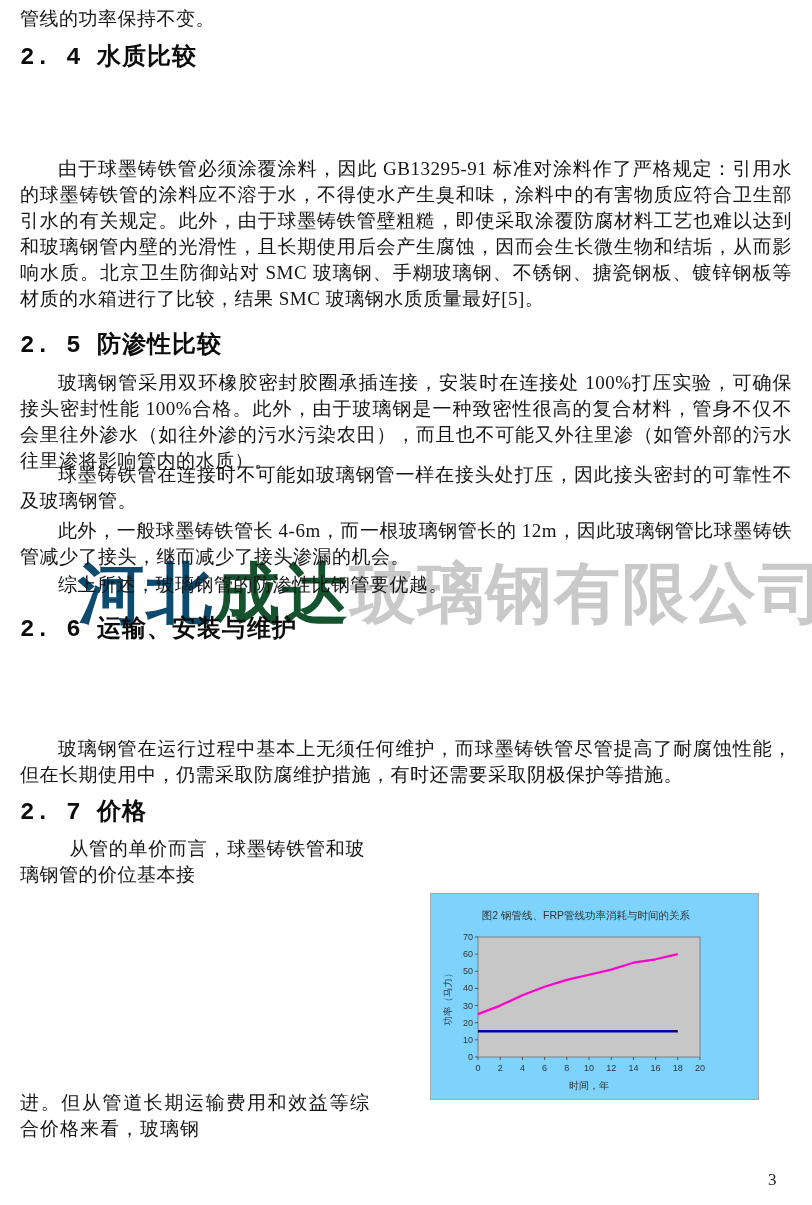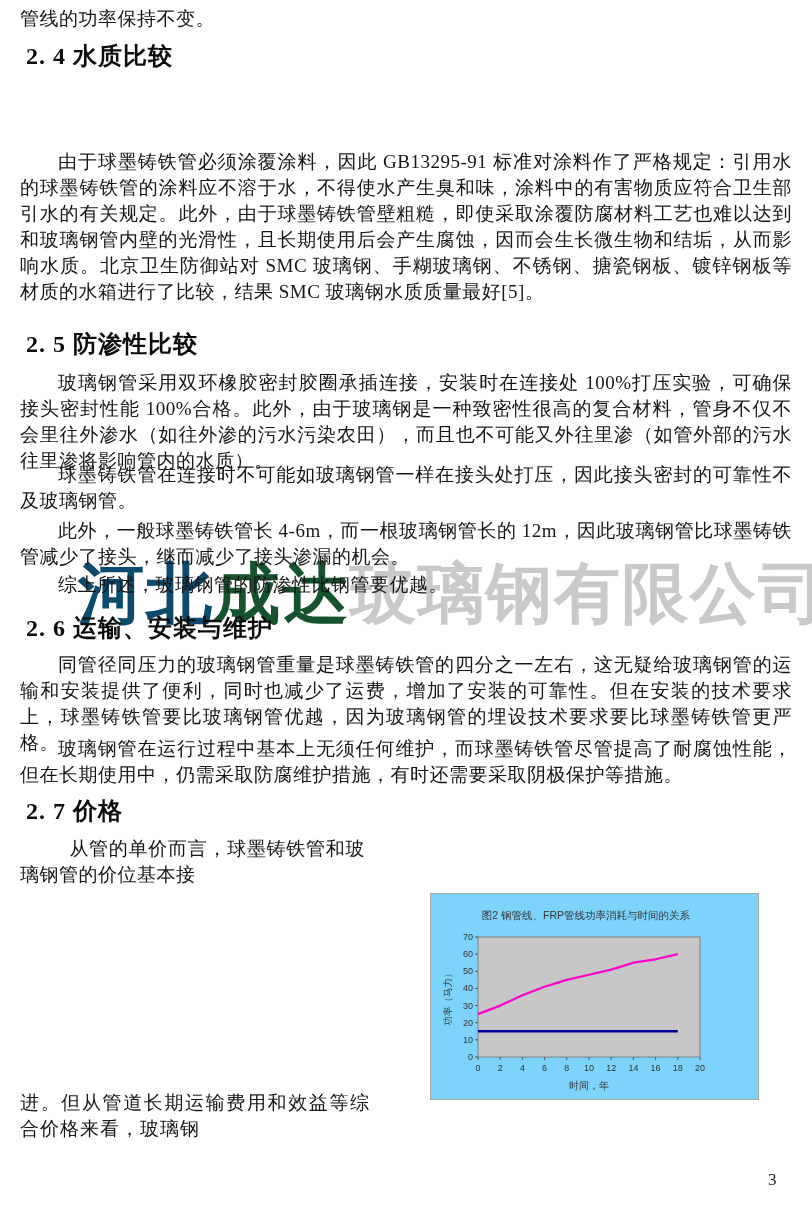--- a/index.html
+++ b/index.html
@@ -8,27 +8,27 @@
     font-family:"Liberation Serif","DejaVu Serif",serif;color:#151515;
     overflow:hidden;margin:0 auto;
   }
   .blk{
     position:absolute;left:20px;width:772px;font-size:19px;line-height:26px;
     text-align:justify;z-index:2;letter-spacing:0.5px;
   }
   .ind{text-indent:2em;}
   .hd{
     position:absolute;left:20px;z-index:2;white-space:nowrap;
-    font-family:Liberation Serif, serif;
-    font-weight:bold;font-size:24px;color:#0c0c0c;letter-spacing:1px;margin-left:6px;
+    font-family:Liberation Mono, monospace;
+    font-weight:bold;font-size:24px;color:#0c0c0c;letter-spacing:1px;
   }
   #intro{top:6px;}
   #h24{top:40px;}
   #p24a{top:80px;}
-  #p24b{top:149px;}
+  #p24b{top:156px;}
   #h25{top:328px;text-align:right;}
   #p25a{top:370px;}
   #p25b{top:462px;}
   #p25c{top:518px;}
   #p25d{top:572px;}
   #h26{top:612px;}
   #p26a{top:652px;}
   #p26b{top:736px;}
   #h27{top:795px;}
   #p27a{top:836px;width:345px;text-indent:2.6em;}
@@ -63,21 +63,20 @@
   <div class="hd" id="h24">2. 4 水质比较</div>
   <div class="blk ind" id="p24b">由于球墨铸铁管必须涂覆涂料，因此 GB13295-91 标准对涂料作了严格规定：引用水的球墨铸铁管的涂料应不溶于水，不得使水产生臭和味，涂料中的有害物质应符合卫生部引水的有关规定。此外，由于球墨铸铁管壁粗糙，即使采取涂覆防腐材料工艺也难以达到和玻璃钢管内壁的光滑性，且长期使用后会产生腐蚀，因而会生长微生物和结垢，从而影响水质。北京卫生防御站对 SMC 玻璃钢、手糊玻璃钢、不锈钢、搪瓷钢板、镀锌钢板等材质的水箱进行了比较，结果 SMC 玻璃钢水质质量最好[5]。</div>
 
   <div class="hd" id="h25">2. 5 防渗性比较</div>
   <div class="blk ind" id="p25a">玻璃钢管采用双环橡胶密封胶圈承插连接，安装时在连接处 100%打压实验，可确保接头密封性能 100%合格。此外，由于玻璃钢是一种致密性很高的复合材料，管身不仅不会里往外渗水（如往外渗的污水污染农田），而且也不可能又外往里渗（如管外部的污水往里渗将影响管内的水质）。</div>
   <div class="blk ind" id="p25b">球墨铸铁管在连接时不可能如玻璃钢管一样在接头处打压，因此接头密封的可靠性不及玻璃钢管。</div>
   <div class="blk ind" id="p25c">此外，一般球墨铸铁管长 4-6m，而一根玻璃钢管长的 12m，因此玻璃钢管比球墨铸铁管减少了接头，继而减少了接头渗漏的机会。</div>
   <div class="blk ind" id="p25d">综上所述，玻璃钢管的防渗性比钢管要优越。</div>
 
   <div class="hd" id="h26">2. 6 运输、安装与维护</div>
-  <div class="blk ind" id="p26a">同管径同压力的玻璃钢管重量是球墨铸铁管的四分之一左右，这无疑给玻璃钢管的运输和安装提供了便利，同时也减少了运费，增加了安装的可靠性。但在安装的技术要求上，球墨铸铁管要比玻璃钢管优越，因为玻璃钢管的埋设技术要求要比球墨铸铁管更严格。</div>
   <div class="blk ind" id="p26b">玻璃钢管在运行过程中基本上无须任何维护，而球墨铸铁管尽管提高了耐腐蚀性能，但在长期使用中，仍需采取防腐维护措施，有时还需要采取阴极保护等措施。</div>
 
   <div class="hd" id="h27">2. 7 价格</div>
   <div class="blk" id="p27a">从管的单价而言，球墨铸铁管和玻璃钢管的价位基本接</div>
 
   <div class="chart-box" id="chart"><svg width="327" height="205">
         <rect x="47" y="43" width="222" height="120" fill="#c7c7c7" stroke="#7f7f7f" stroke-width="1"></rect>
         <text x="155" y="25" text-anchor="middle" font-size="10.5" fill="#333" font-family="&quot;Liberation Sans&quot;,&quot;DejaVu Sans&quot;,sans-serif">图2 钢管线、FRP管线功率消耗与时间的关系</text>
         <line x1="44" y1="163" x2="47" y2="163" stroke="#555" stroke-width="1"></line>
         <text x="42" y="166" text-anchor="end" font-size="9" fill="#333" font-family="&quot;Liberation Sans&quot;,&quot;DejaVu Sans&quot;,sans-serif">0</text>

